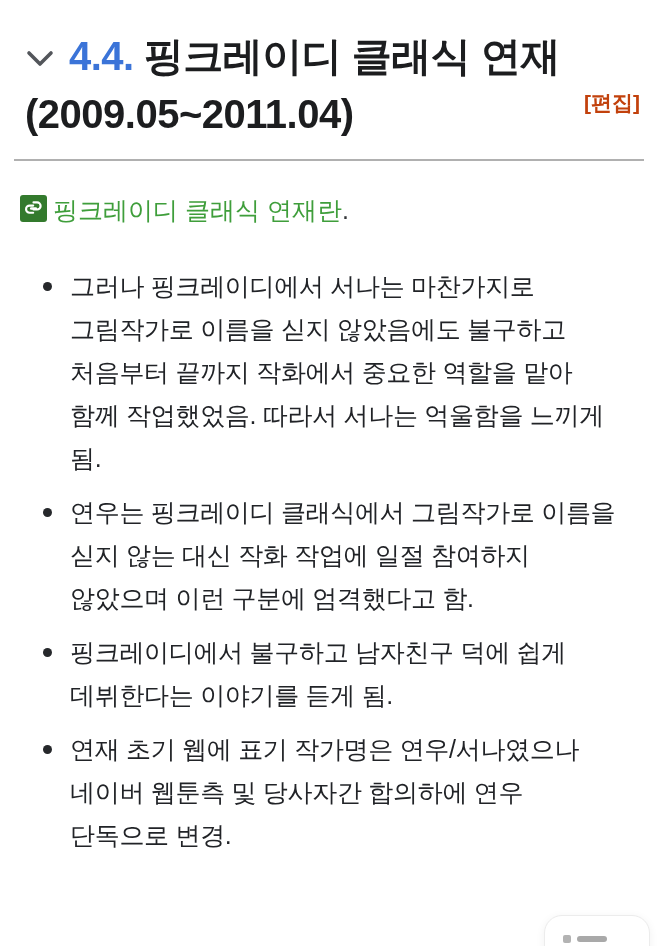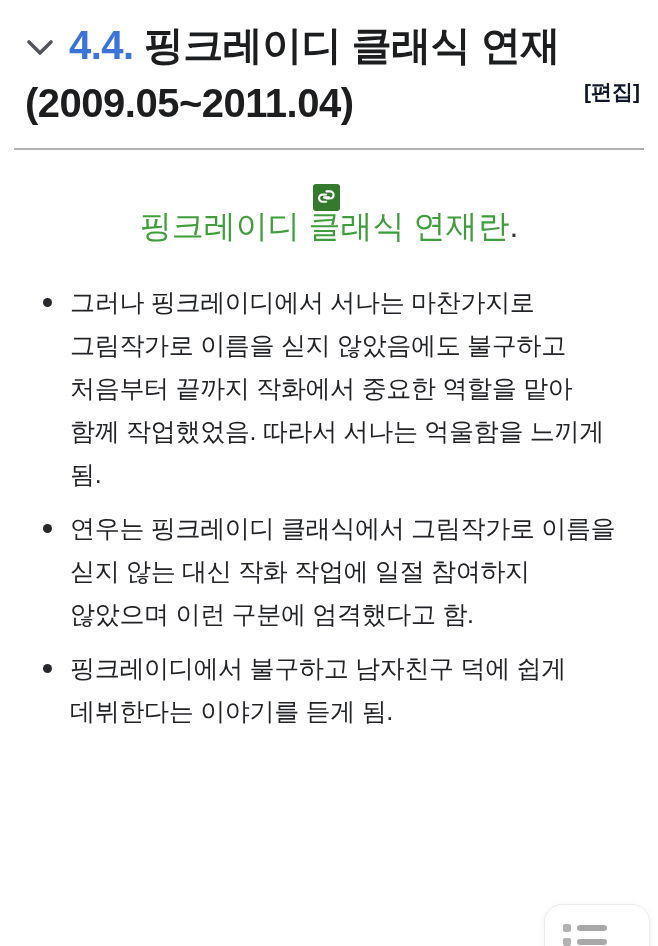--- a/index.html
+++ b/index.html
@@ -9,20 +9,21 @@
     width: 658px;
     height: 946px;
     overflow: hidden;
     font-family: "Liberation Sans", "DejaVu Sans", sans-serif;
   }
   .page {
     position: relative;
     width: 658px;
     height: 696px;
     background: #ffffff;
+    margin-top: 11px;
   }
 
   
   .section-heading {
     position: relative;
     margin: 0;
     padding: 16px 90px 0 25px;
     font-size: 40px;
     line-height: 58px;
     font-weight: 700;
@@ -41,41 +42,40 @@
     color: #3b74d8;
     margin-right: 10px;
   }
   .edit-link {
     position: absolute;
     top: 78px;
     right: 18px;
     font-size: 21px;
     font-weight: 700;
     line-height: 28px;
-    color: #0f172a;
+    color: #c2410c;
     letter-spacing: 0;
     text-decoration: none;
     cursor: pointer;
   }
 
   .divider {
     height: 2px;
     background: #b0b0b0;
     margin: 16px 14px 0 14px;
     border: none;
   }
 
   
   .ref-line {
     margin: 34px 20px 0 20px;
-    font-size: 32px;
+    font-size: 25px;
     line-height: 30px;
     display: flex;
-    align-items: center;
-    flex-direction: column;
+    align-items: flex-start;
   }
   .link-icon {
     width: 27px;
     height: 27px;
     background: #337a2d;
     border-radius: 3px;
     display: inline-flex;
     align-items: center;
     justify-content: center;
     margin-right: 6px;
@@ -174,20 +174,21 @@
     </span>
     <span>
       <span class="ref-link-text">핑크레이디 클래식 연재란</span><span class="ref-suffix">.</span>
     </span>
   </div>
 
   <ul class="content-list">
     <li>그러나 핑크레이디에서 서나는 마찬가지로 그림작가로 이름을 싣지 않았음에도 불구하고 처음부터 끝까지 작화에서 중요한 역할을 맡아 함께 작업했었음. 따라서 서나는 억울함을 느끼게 됨.</li>
     <li>연우는 핑크레이디 클래식에서 그림작가로 이름을 싣지 않는 대신 작화 작업에 일절 참여하지 않았으며 이런 구분에 엄격했다고 함.</li>
     <li>핑크레이디에서 불구하고 남자친구 덕에 쉽게 데뷔한다는 이야기를 듣게 됨.</li>
+    <li>연재 초기 웹에 표기 작가명은 연우/서나였으나 네이버 웹툰측 및 당사자간 합의하에 연우 단독으로 변경.</li>
 
   </ul>
 
   <div class="toc-fab">
     <div class="toc-icon">
       <div class="toc-row">
           <span class="sq"></span>
           <span class="bar"></span>
         </div>
       <div class="toc-row">

